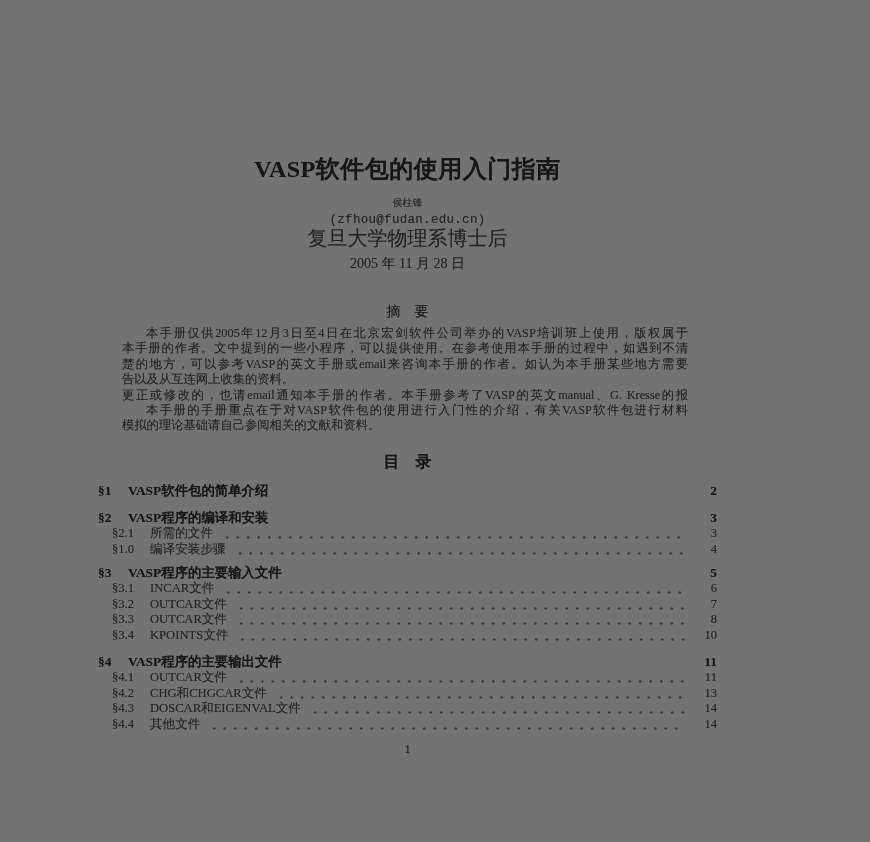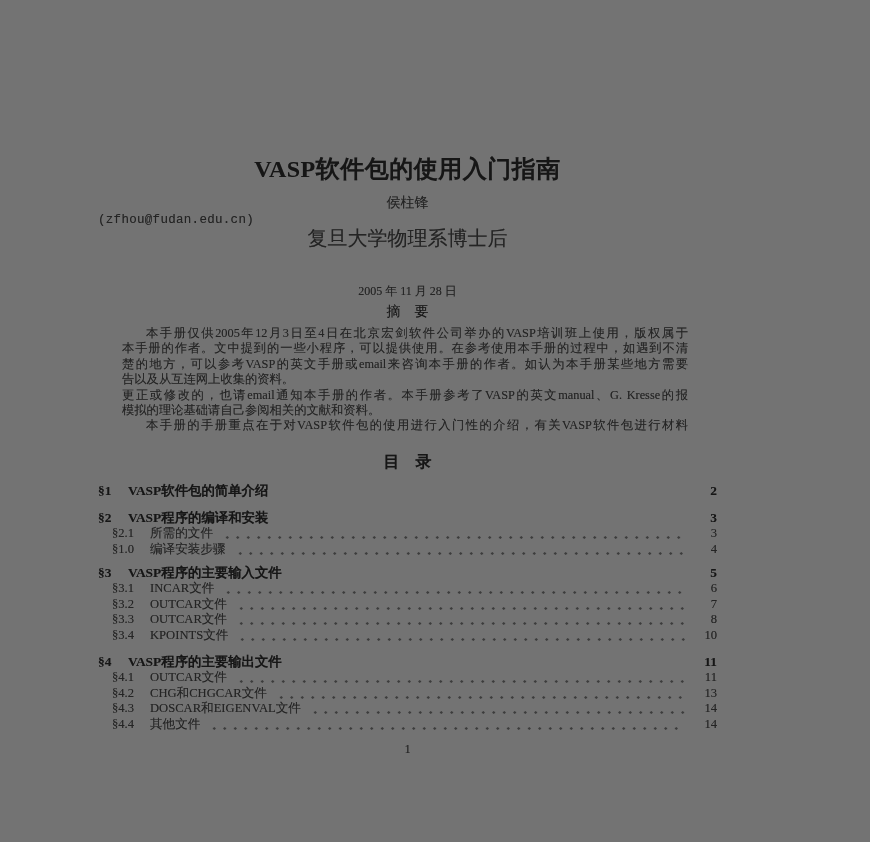--- a/index.html
+++ b/index.html
@@ -32,52 +32,52 @@
     color: #161616;
     letter-spacing: 0.5px;
     white-space: nowrap;
   }
   .author {
     position: absolute;
     top: 194px;
     left: 0;
     width: 100%;
     text-align: center;
-    font-size: 14px;
+    font-size: 10px;
     line-height: 17px;
     font-family: Liberation Serif, serif;
   }
   .email {
     position: absolute;
     top: 212px;
     left: 0;
     width: 100%;
+    text-align: center;
     font-family: "Liberation Mono", "DejaVu Sans Mono", monospace;
     font-size: 12.5px;
     line-height: 16px;
     letter-spacing: 0.3px;
   }
   .affiliation {
     position: absolute;
     top: 230px;
     left: 0;
     width: 100%;
     text-align: center;
     font-size: 20px;
     line-height: 17px;
   }
   .date {
     position: absolute;
     top: 255px;
     left: 0;
     width: 100%;
     text-align: center;
-    font-size: 12px;
+    font-size: 14px;
     line-height: 17px;
-    margin-top: 28px;
   }
   .abstract-heading {
     position: absolute;
     top: 303px;
     left: 0;
     width: 100%;
     text-align: center;
     font-size: 14px;
     font-weight: normal;
     color: #161616;
@@ -169,22 +169,22 @@
     <div class="date">2005 年 11 月 28 日</div>
 
     <div class="abstract-heading">摘　要</div>
 
     <div class="abstract">
       <div class="abs-line indent">本手册仅供2005年12月3日至4日在北京宏剑软件公司举办的VASP培训班上使用，版权属于</div>
       <div class="abs-line">本手册的作者。文中提到的一些小程序，可以提供使用。在参考使用本手册的过程中，如遇到不清</div>
       <div class="abs-line">楚的地方，可以参考VASP的英文手册或email来咨询本手册的作者。如认为本手册某些地方需要</div>
       <div class="abs-line para-end">告以及从互连网上收集的资料。</div>
       <div class="abs-line">更正或修改的，也请email通知本手册的作者。本手册参考了VASP的英文manual、G. Kresse的报</div>
+      <div class="abs-line indent">本手册的手册重点在于对VASP软件包的使用进行入门性的介绍，有关VASP软件包进行材料</div>
       <div class="abs-line para-end">模拟的理论基础请自己参阅相关的文献和资料。</div>
-      <div class="abs-line indent">本手册的手册重点在于对VASP软件包的使用进行入门性的介绍，有关VASP软件包进行材料</div>
     </div>
 
     <div class="toc-heading">目　录</div>
 
     <div class="toc">
 
       <div class="toc-group">
         <div class="toc-row1">
           <span class="num1">§1</span>
           <span class="toc-title">VASP软件包的简单介绍</span>

